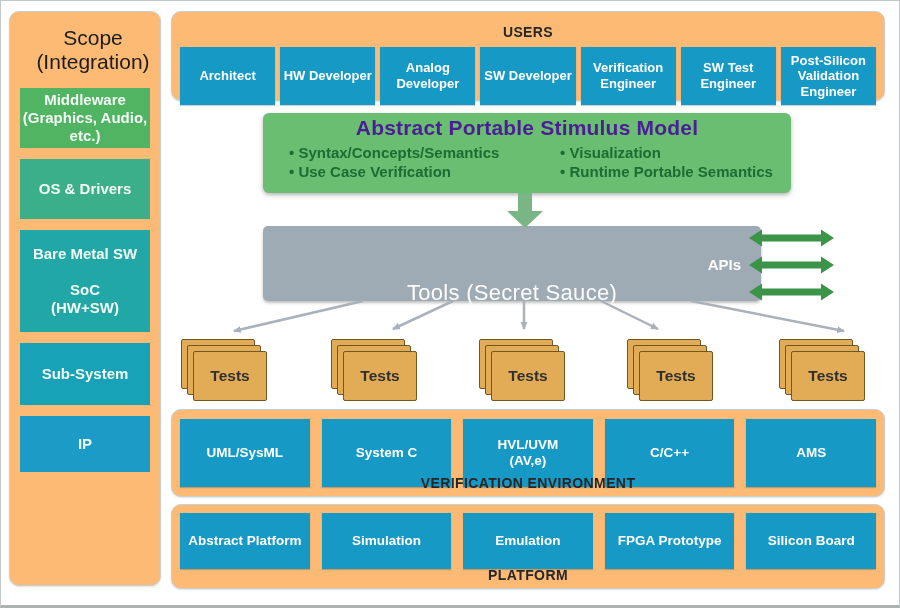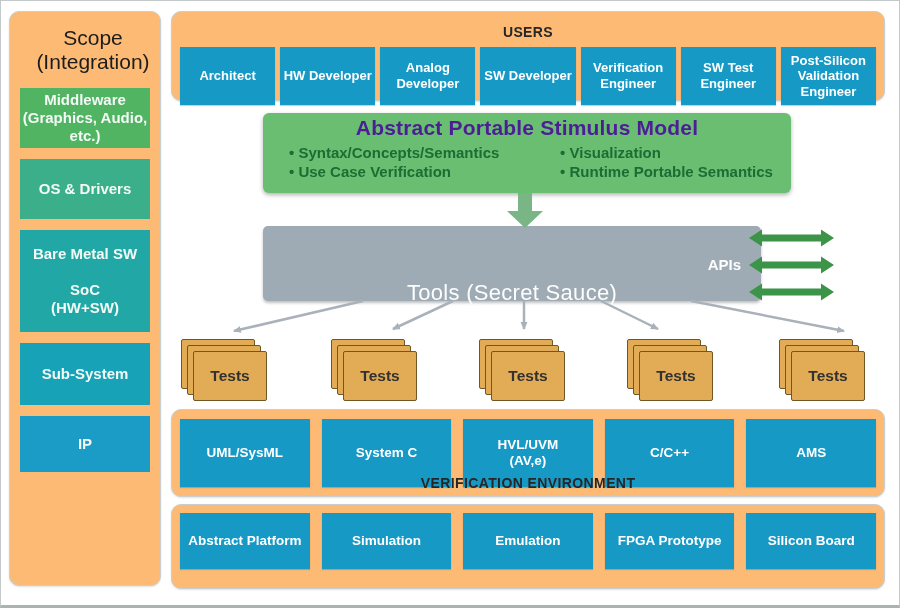--- a/index.html
+++ b/index.html
@@ -204,20 +204,21 @@
       <div class="bluebox env-box" style="background: rgb(23, 153, 198);">
         <span>Emulation</span>
       </div>
       <div class="bluebox env-box" style="background: rgb(23, 153, 198);">
         <span>FPGA Prototype</span>
       </div>
       <div class="bluebox env-box" style="background: rgb(23, 153, 198);">
         <span>Silicon Board</span>
       </div>
     </div>
+    <div class="band-title bottom">PLATFORM</div>
   </div>
 
   <svg id="arrows" viewBox="0 0 900 608" xmlns="http://www.w3.org/2000/svg">
     <defs>
       <marker id="grayhead" markerWidth="9" markerHeight="8" refX="7" refY="3.5" orient="auto" markerUnits="userSpaceOnUse">
         <path d="M0,0 L8,3.5 L0,7 Z" fill="#a9b2ba"></path>
       </marker>
     </defs>
 
     <path d="M517,192 L531,192 L531,210 L542,210 L524,227 L506,210 L517,210 Z" fill="#79b585"></path>

